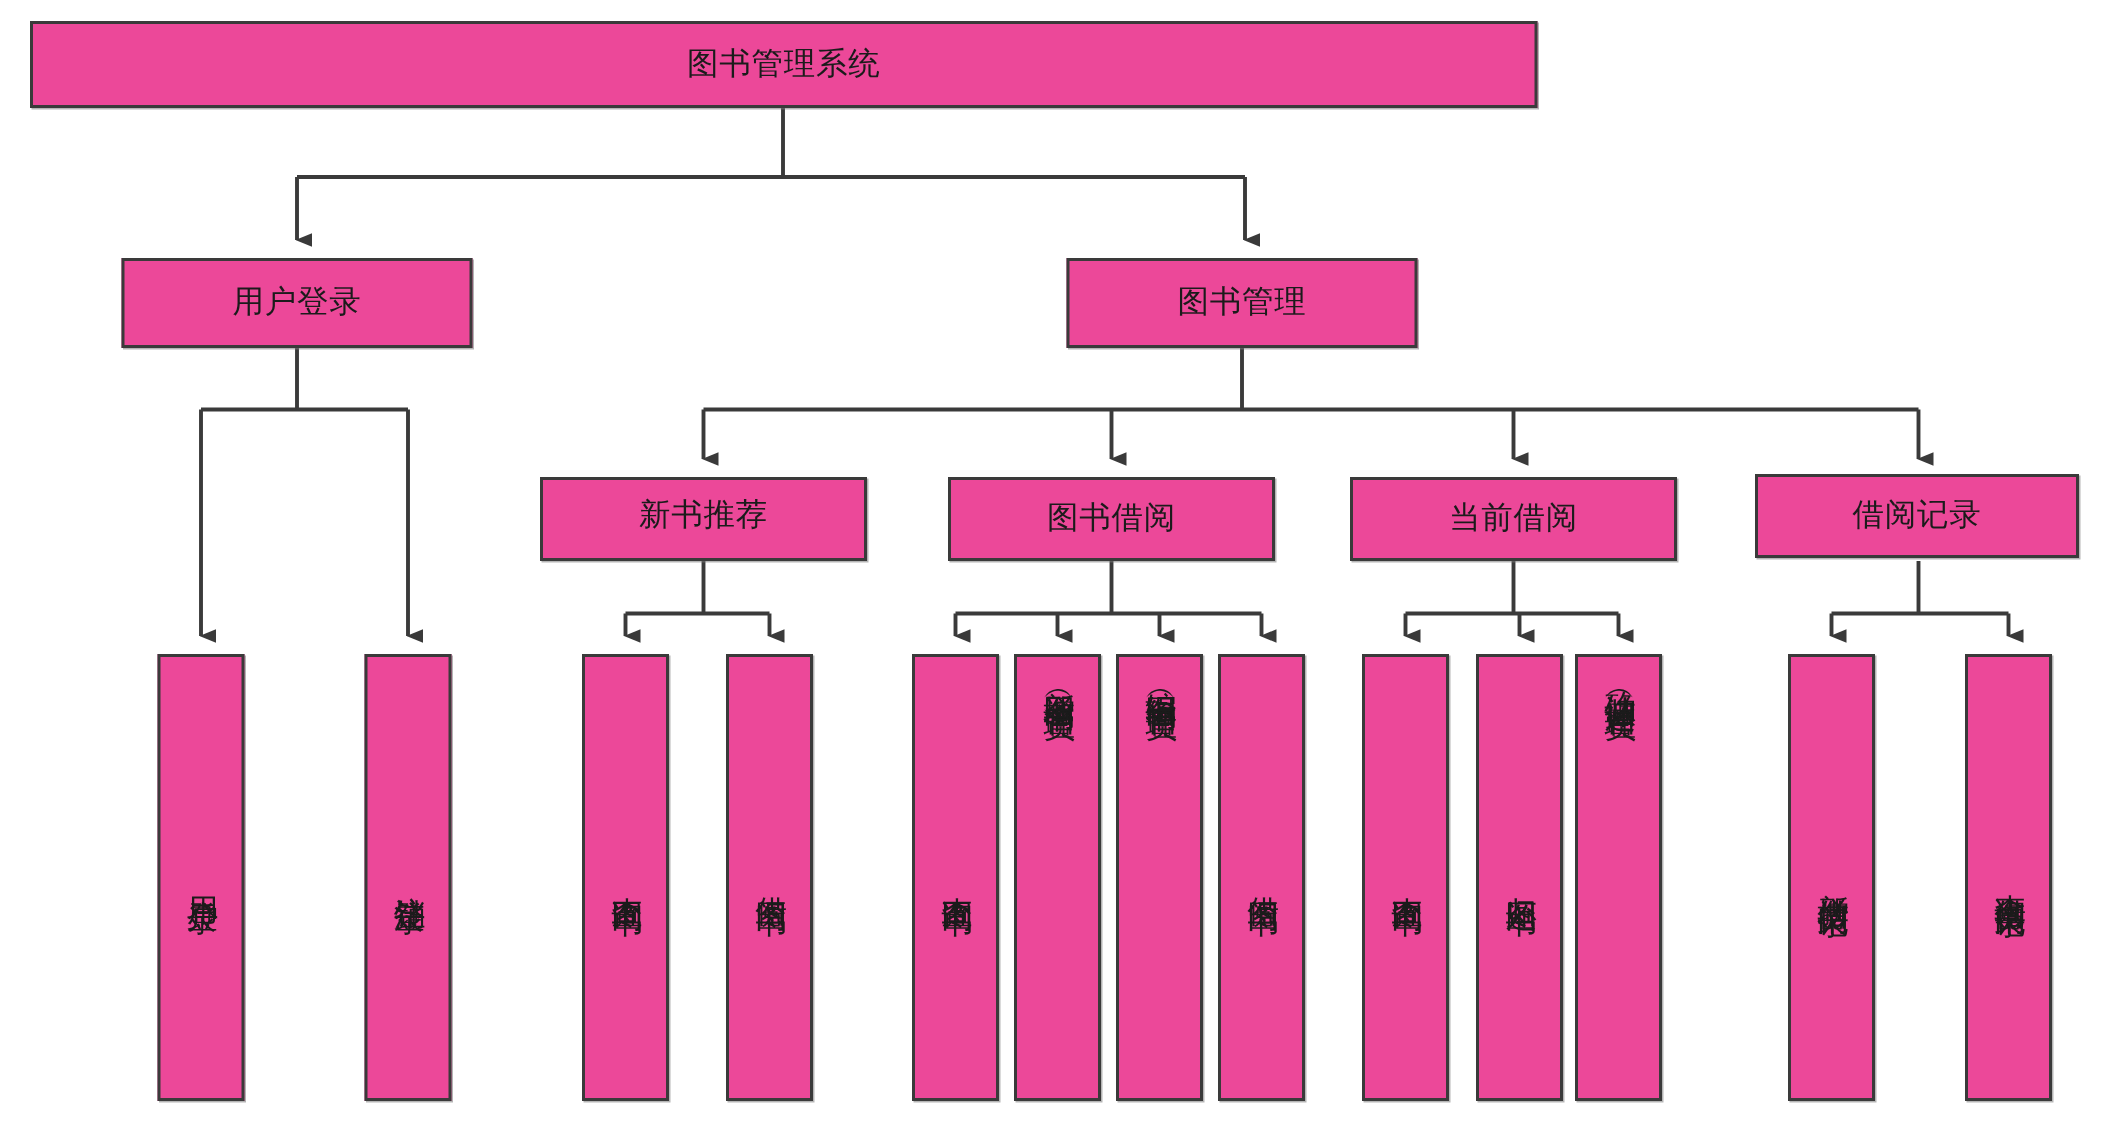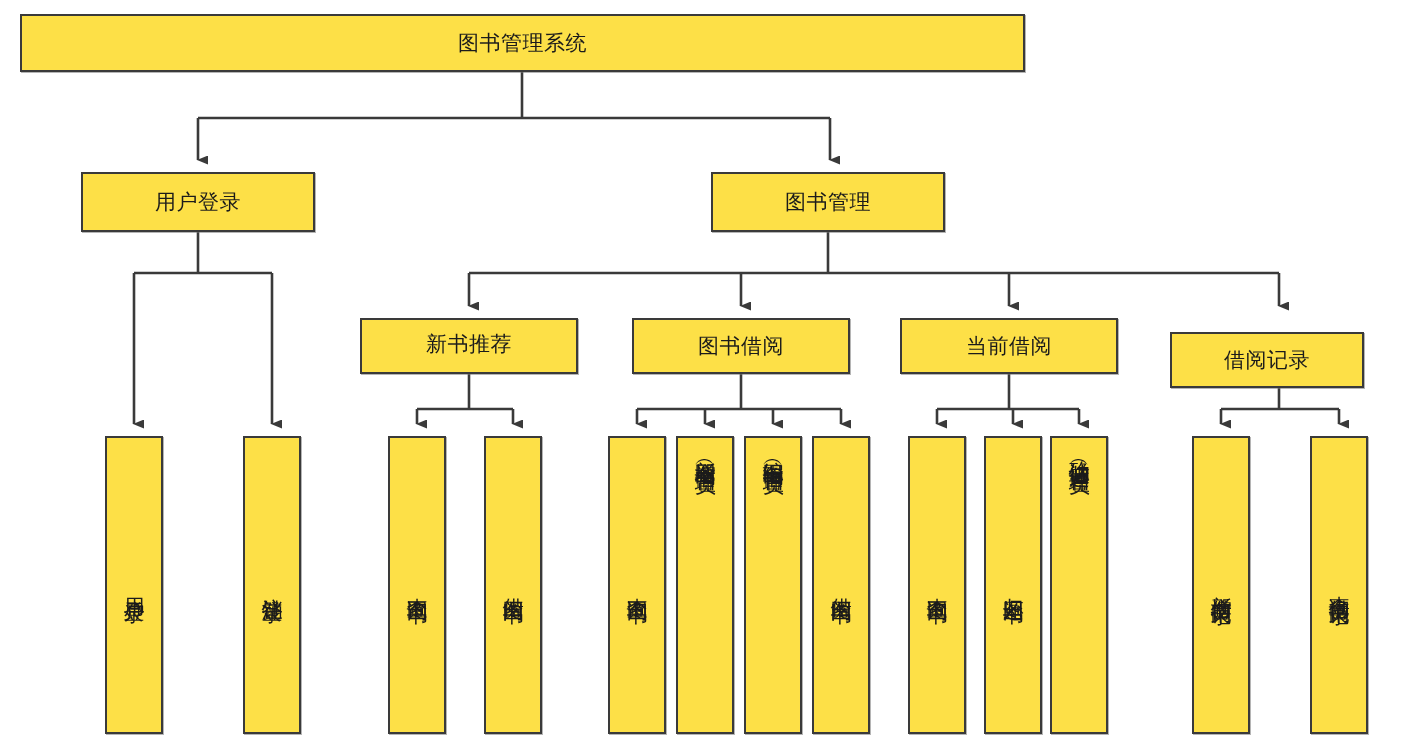--- a/index.html
+++ b/index.html
@@ -20,21 +20,21 @@
   #diagram-svg {
     position: absolute;
     left: 0;
     top: 0;
     width: 1405px;
     height: 747px;
   }
   .node-box {
     position: absolute;
     box-sizing: border-box;
-    background: #fde047;
+    background: #ec4899;
     border: 2px solid #3a3a3a;
     box-shadow: 1px 1px 0 0 rgba(120,120,120,0.55);
     display: flex;
     align-items: center;
     justify-content: center;
     color: #1b1b1b;
   }
   .node-label-h {
     font-size: 21px;
     line-height: 1.1;
@@ -147,21 +147,21 @@
   </div>
 
   <div class="node-box" style="left:900px; top:318px; width:218px; height:56px;">
     <span class="node-label-h">当前借阅</span>
   </div>
 
   <div class="node-box" style="left:632px; top:318px; width:218px; height:56px;">
     <span class="node-label-h">图书借阅</span>
   </div>
 
-  <div class="node-box" style="left:1170px; top:332px; width:194px; height:56px;text-align:center;">
+  <div class="node-box" style="left:1170px; top:316px; width:216px; height:56px;text-align:center;">
     <span class="node-label-h">借阅记录</span>
   </div>
 
   <div class="node-box vertical vcenter" style="left:105px; top:436px; width:58px; height:298px;">
     <span class="node-label-v">用户登录</span>
   </div>
 
   <div class="node-box vertical vcenter" style="left:243px; top:436px; width:58px; height:298px;">
     <span class="node-label-v">注销登录</span>
   </div>

